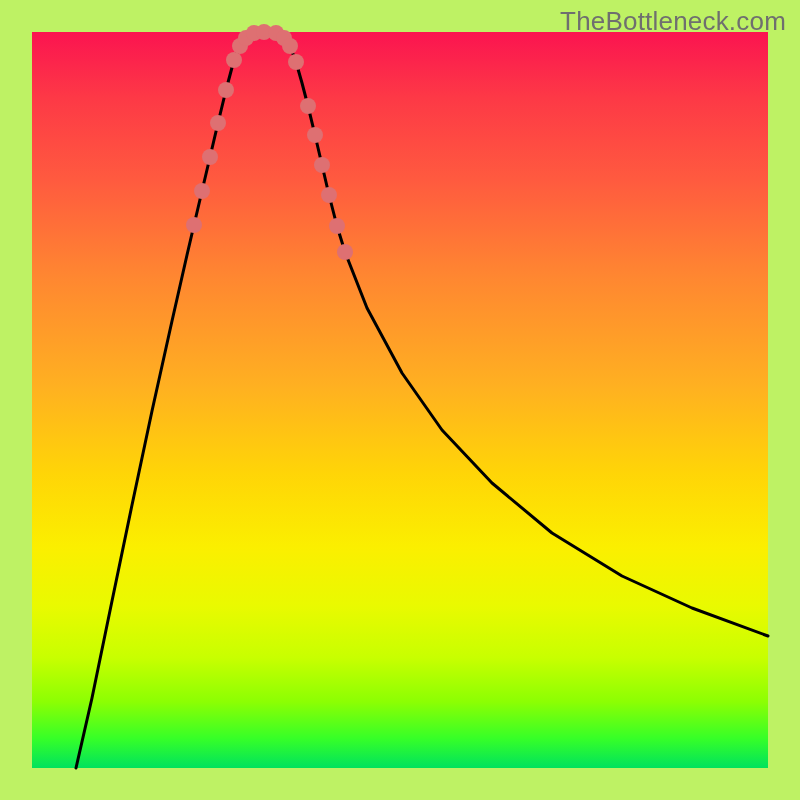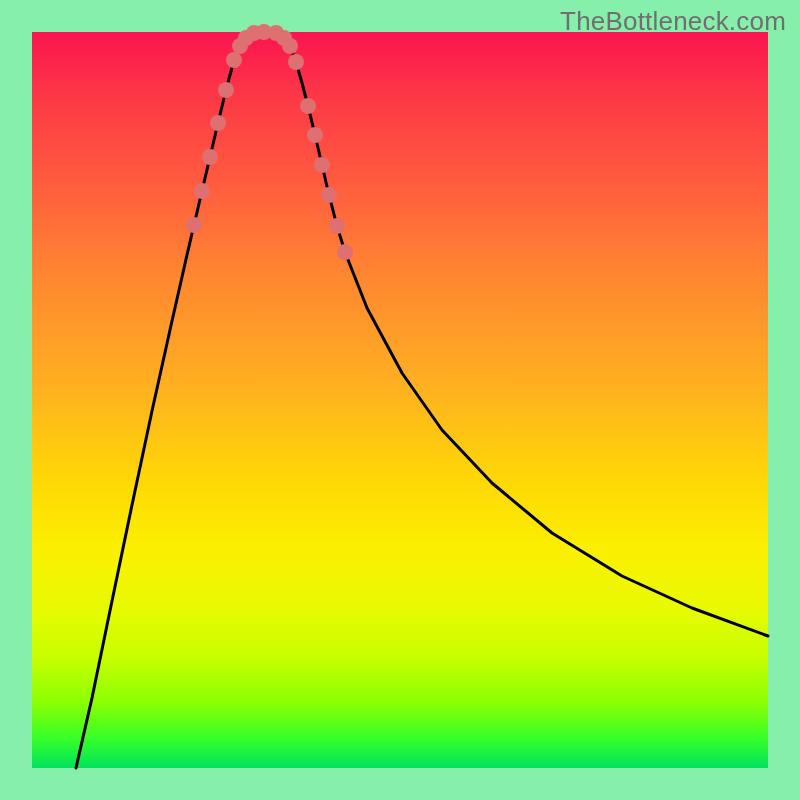--- a/index.html
+++ b/index.html
@@ -8,21 +8,21 @@
     width: 800px;
     height: 800px;
     overflow: hidden;
     background: #000;
     font-family: Arial, Helvetica, sans-serif;
   }
   .frame {
     position: relative;
     width: 800px;
     height: 800px;
-    background: #86efac;
+    background: #bef264;
   }
   .watermark {
     position: absolute;
     top: 6px;
     right: 14px;
     color: #6f6f6f;
     font-size: 26px;
     font-weight: 500;
     letter-spacing: 0.2px;
     z-index: 10;

